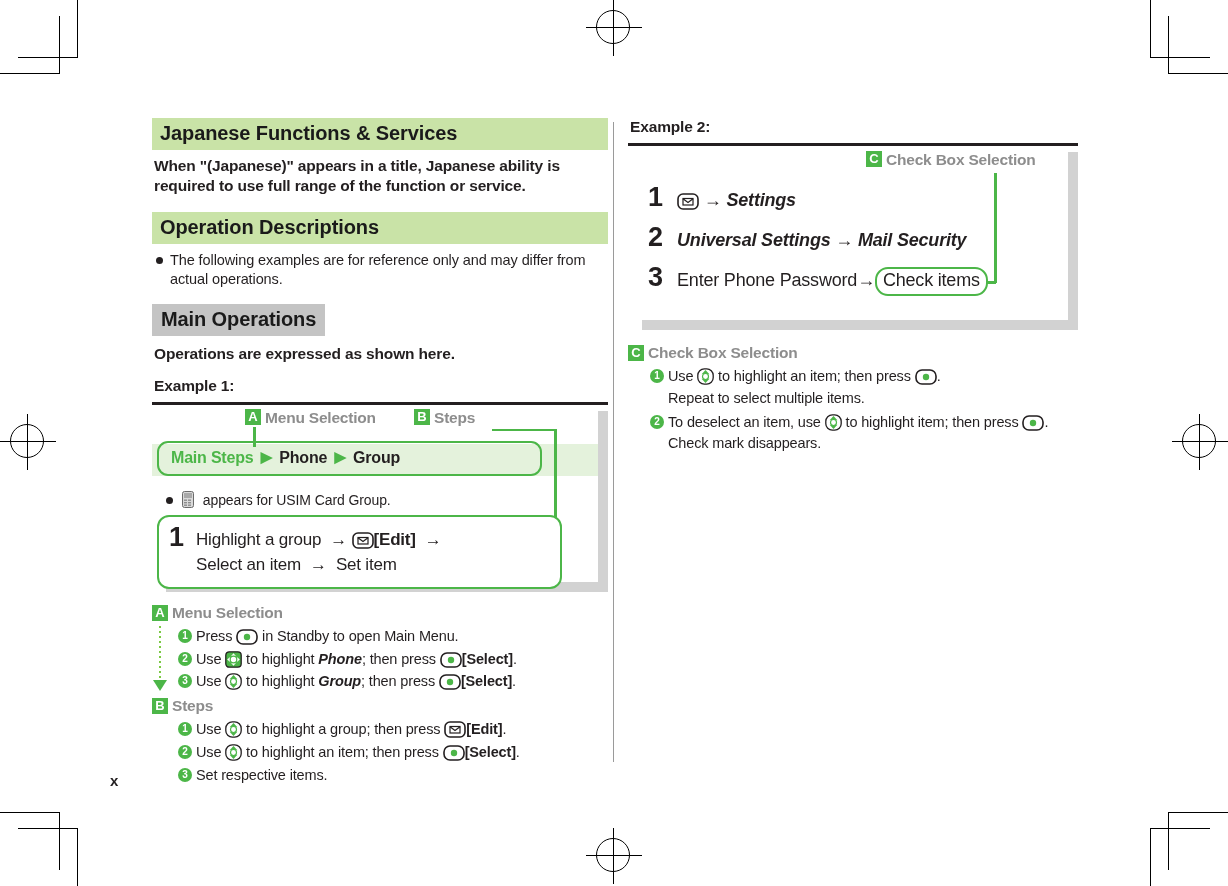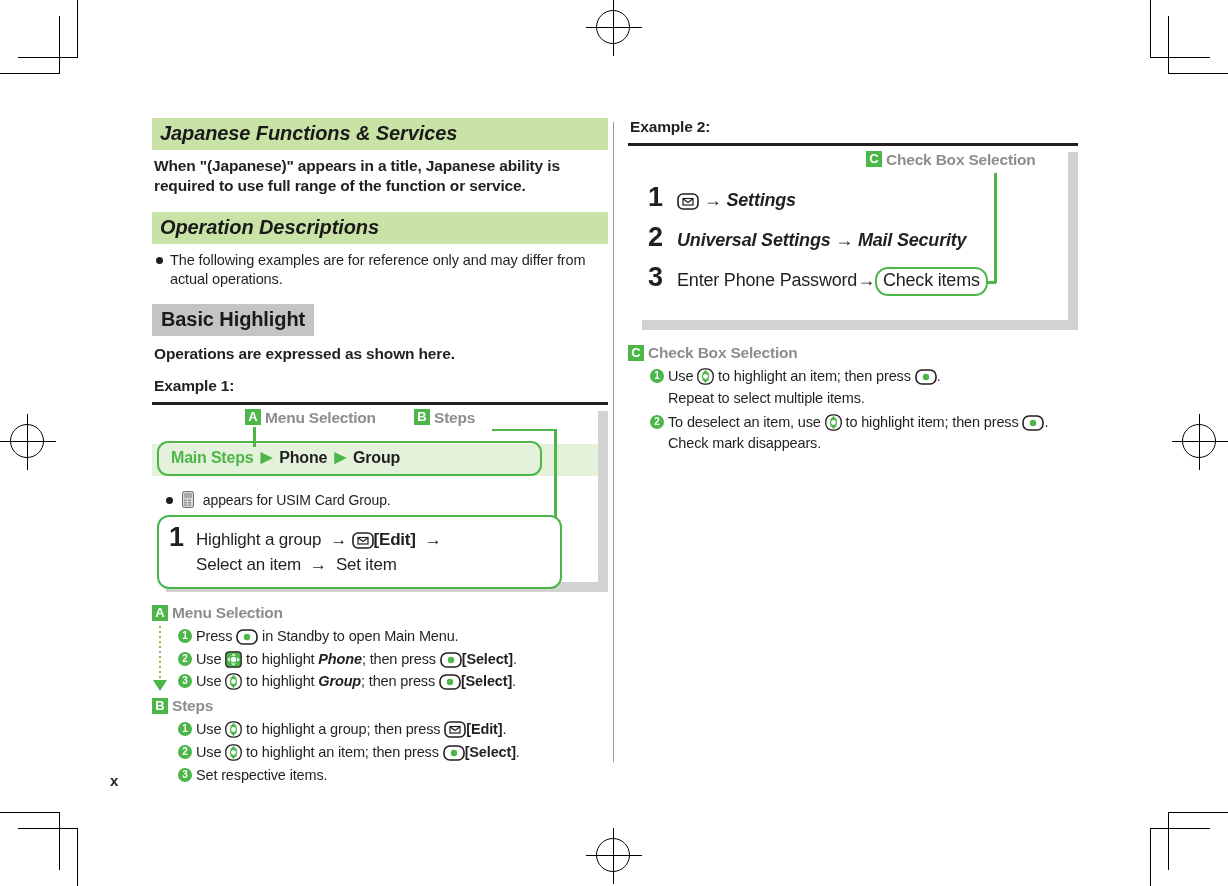--- a/index.html
+++ b/index.html
@@ -25,21 +25,20 @@
   .col-right{position:absolute;left:628px;top:118px;width:450px;}
   .col-divider{position:absolute;left:613px;top:122px;width:1px;height:640px;background:#9a9a9a;}
 
   
   .band-green{
     background:#c9e3a7;
     font-size:20px;font-weight:bold;
     padding:4px 8px 5px 8px;
     color:#1a1a1a;
     letter-spacing:-0.1px;
-    font-style:italic;
   }
   .band-gray{
     background:#c4c4c4;
     font-size:20px;font-weight:bold;
     padding:4px 9px 5px 9px;
     color:#1a1a1a;
     display:inline-block;
     letter-spacing:-0.1px;
   }
   .lead{
@@ -251,21 +250,21 @@
     <div class="lead">
       <div>When "(Japanese)" appears in a title, Japanese ability is</div>
       <div>required to use full range of the function or service.</div>
     </div>
 
     <div class="band-green" style="margin-top:15px;">Operation Descriptions</div>
 
     <div class="bulleted">The following examples are for reference only and may differ from actual operations.</div>
 
     <div style="margin-top:14px;">
-      <span class="band-gray">Basic Highlight</span>
+      <span class="band-gray">Main Operations</span>
     </div>
 
     <div class="subhead">Operations are expressed as shown here.</div>
     <div class="exlabel">Example 1:</div>
 
     <div class="exbox" style="width:456px;">
       <div class="topline"></div>
       <div class="body" style="height:177px;width:446px;position:relative;">
 
         <div class="greenband" style="left:0;top:39px;width:446px;height:32px;"></div>

